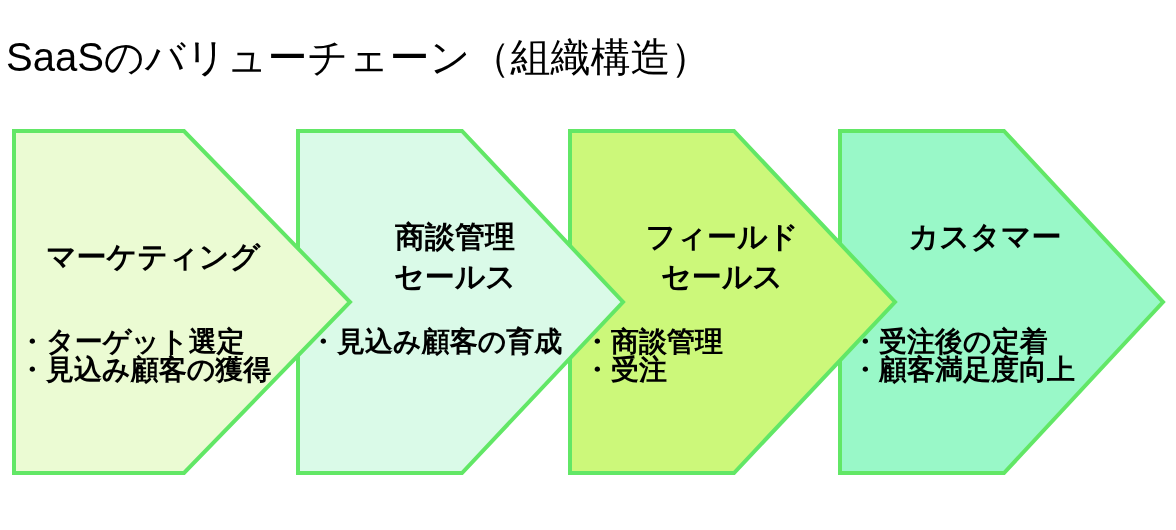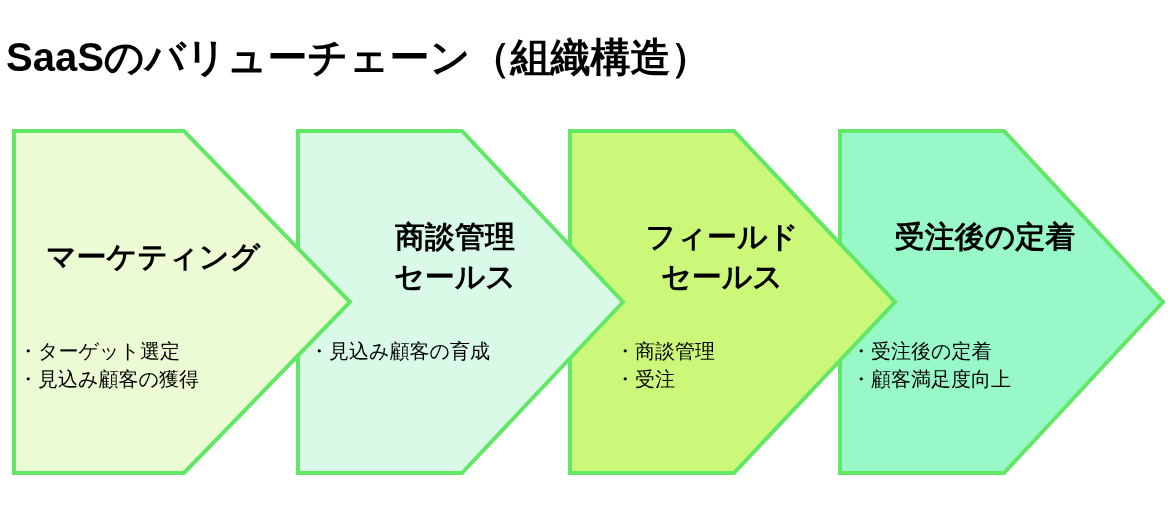--- a/index.html
+++ b/index.html
@@ -11,21 +11,21 @@
     font-family: "Liberation Sans", "DejaVu Sans", sans-serif;
     overflow: hidden;
     color: var(--text-color, #000000);
   }
   .page-title {
     position: absolute;
     left: 6px;
     top: 34px;
     font-size: 40px;
     line-height: 46px;
-    font-weight: bold;
+    font-weight: normal;
     white-space: nowrap;
   }
   .chevron-svg {
     position: absolute;
     left: 0;
     top: 0;
   }
   .chevron-svg polygon {
     stroke: var(--border-color, #62E766);
     stroke-width: 4;
@@ -36,23 +36,23 @@
     text-align: center;
     font-weight: bold;
     font-size: 30px;
     line-height: 40px;
     white-space: nowrap;
   }
   .stage-title.single { top: 237px; }
   .stage-title.double { top: 217px; }
   .stage-bullets {
     position: absolute;
-    top: 337px;
-    font-weight: normal;
-    font-size: 20px;
+    top: 328px;
+    font-weight: bold;
+    font-size: 28px;
     line-height: 28px;
     white-space: nowrap;
   }
 </style>
 </head>
 <body>
 
 <div class="canvas">
 
   <div class="page-title">SaaSのバリューチェーン（組織構造）</div>
@@ -78,26 +78,26 @@
     <div>セールス</div>
   </div>
   <div class="stage-bullets" style="left:309px;">
     <div>・見込み顧客の育成</div>
   </div>
 
   <div class="stage-title double" style="left:602px; width:240px;">
     <div>フィールド</div>
     <div>セールス</div>
   </div>
-  <div class="stage-bullets" style="left:583px;margin-left:32px;">
+  <div class="stage-bullets" style="left:583px;">
     <div>・商談管理</div>
     <div>・受注</div>
   </div>
 
   <div class="stage-title double" style="left:865px; width:240px;">
-    <div>受注後の定着</div>
+    <div>カスタマー</div>
   </div>
   <div class="stage-bullets" style="left:851px;">
     <div>・受注後の定着</div>
     <div>・顧客満足度向上</div>
   </div>
 
 </div>
 
 </body></html>

